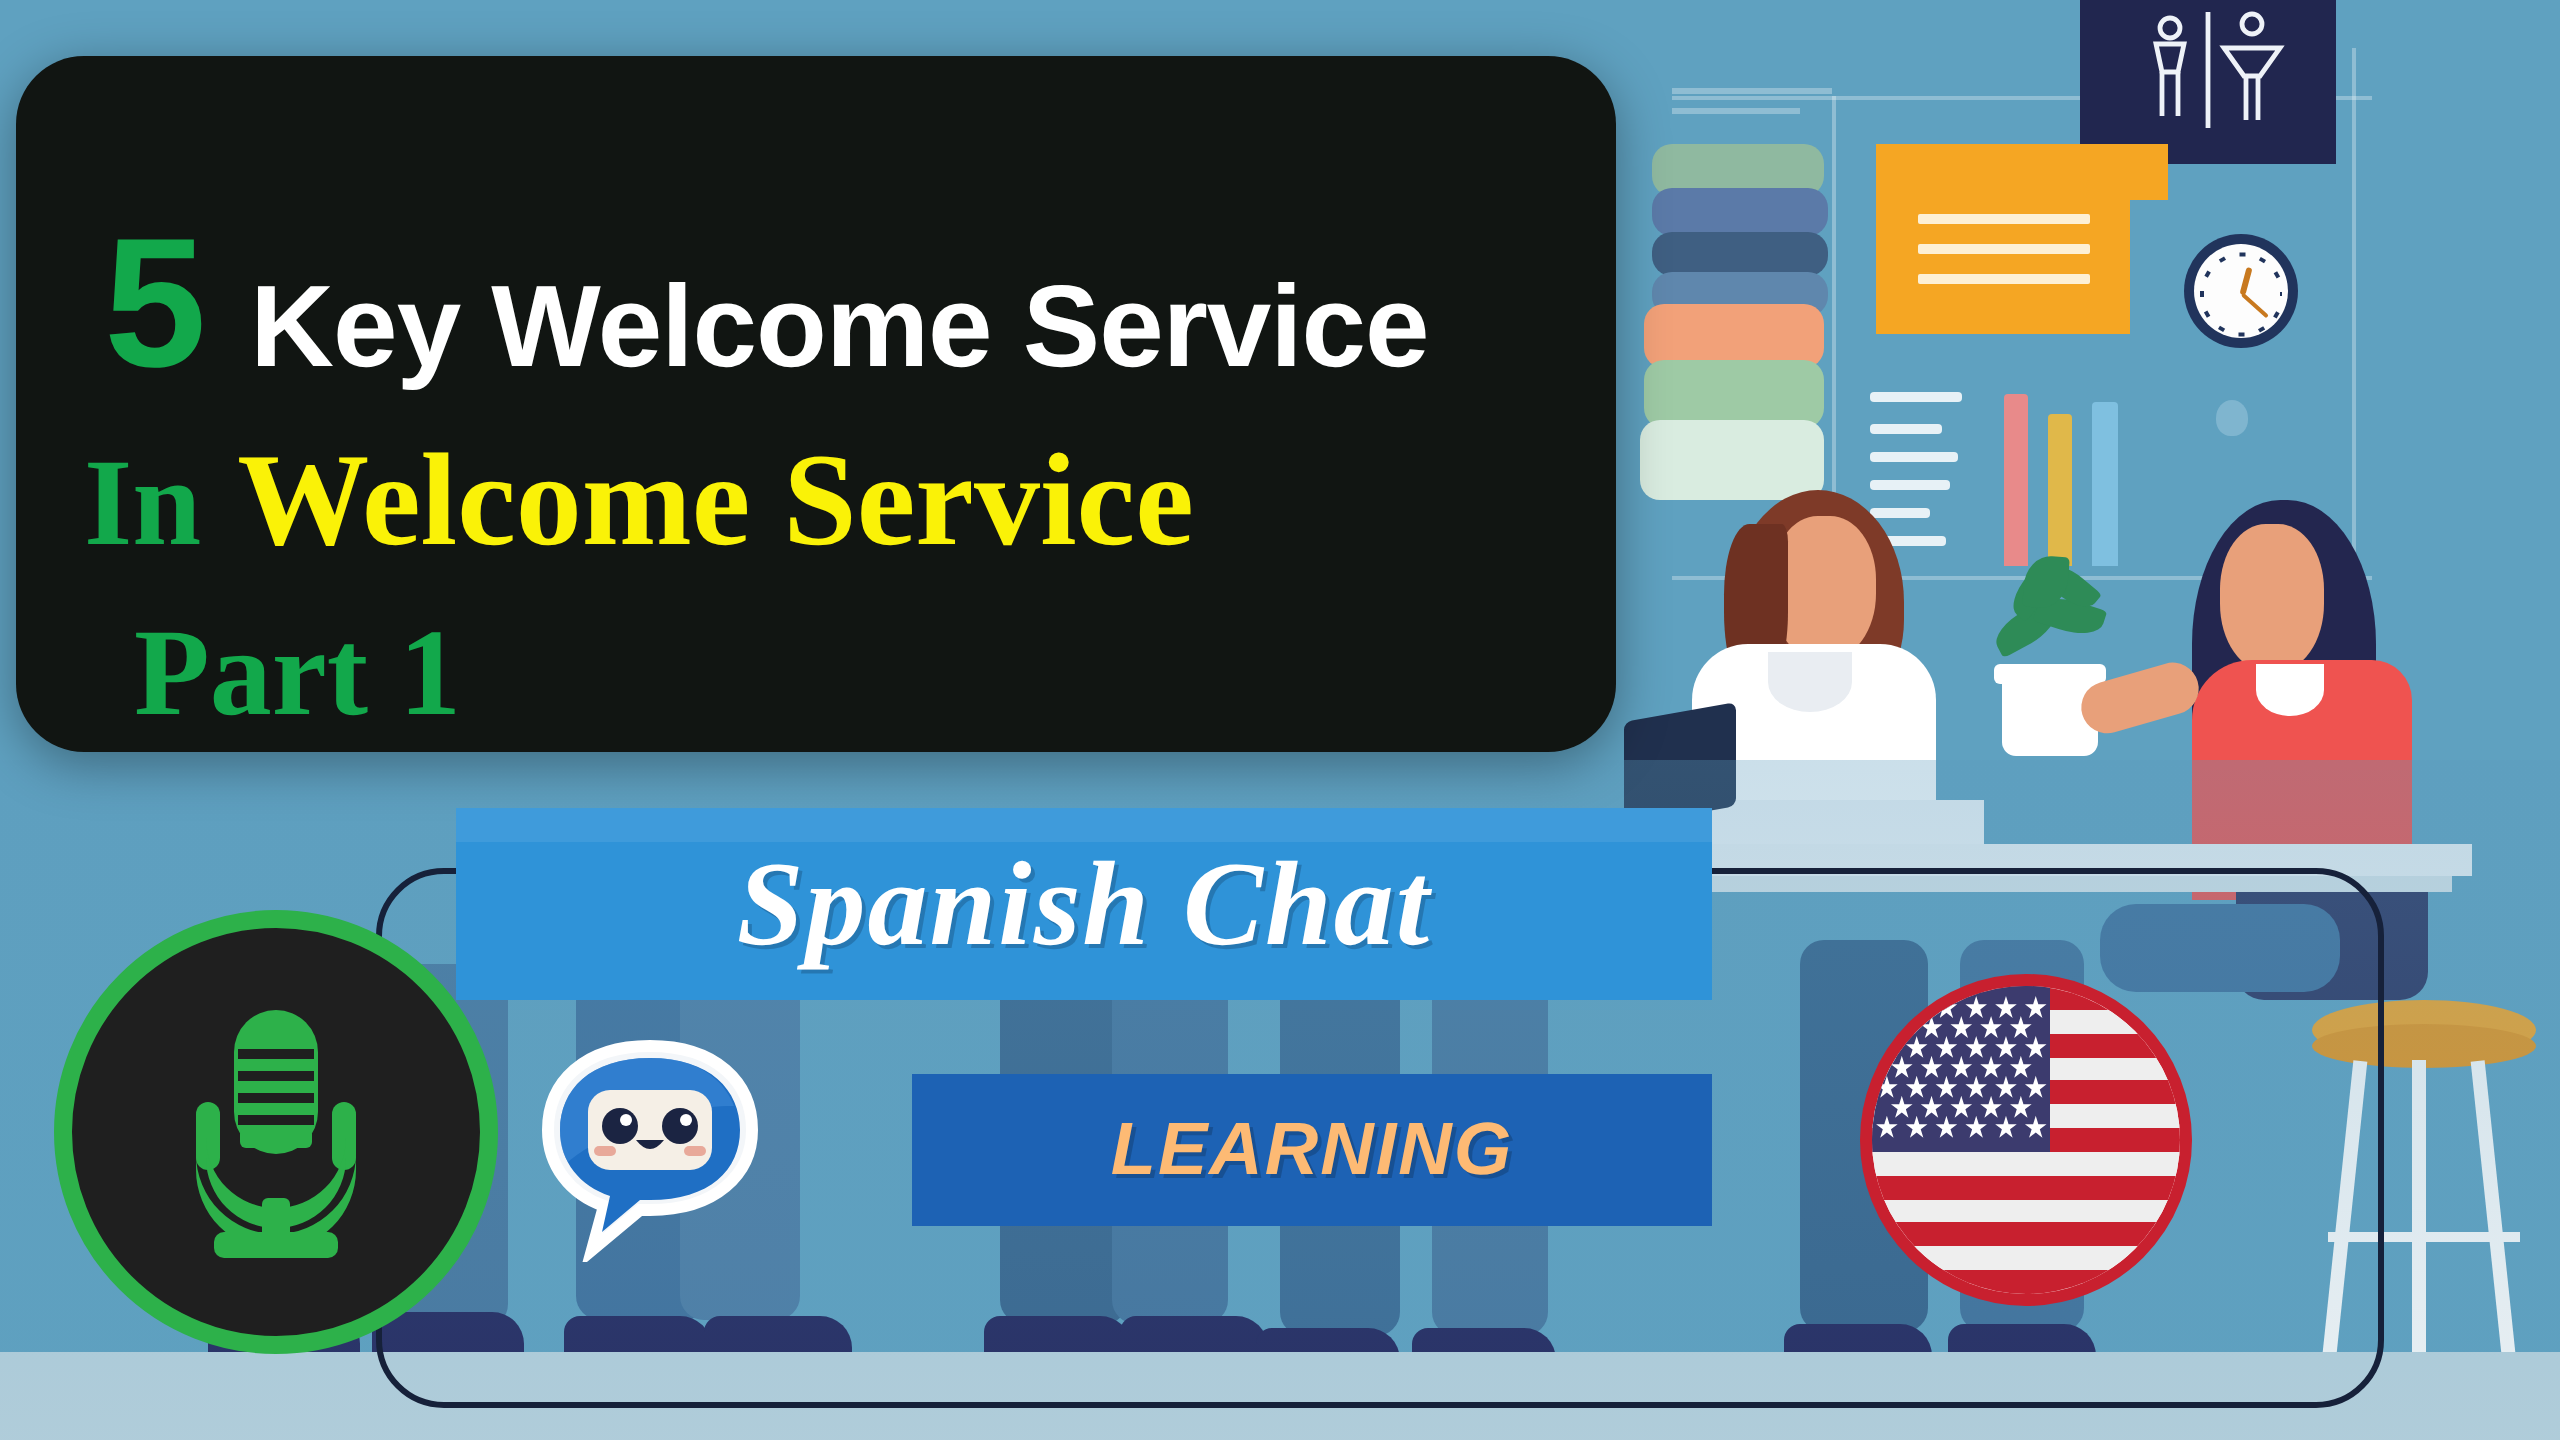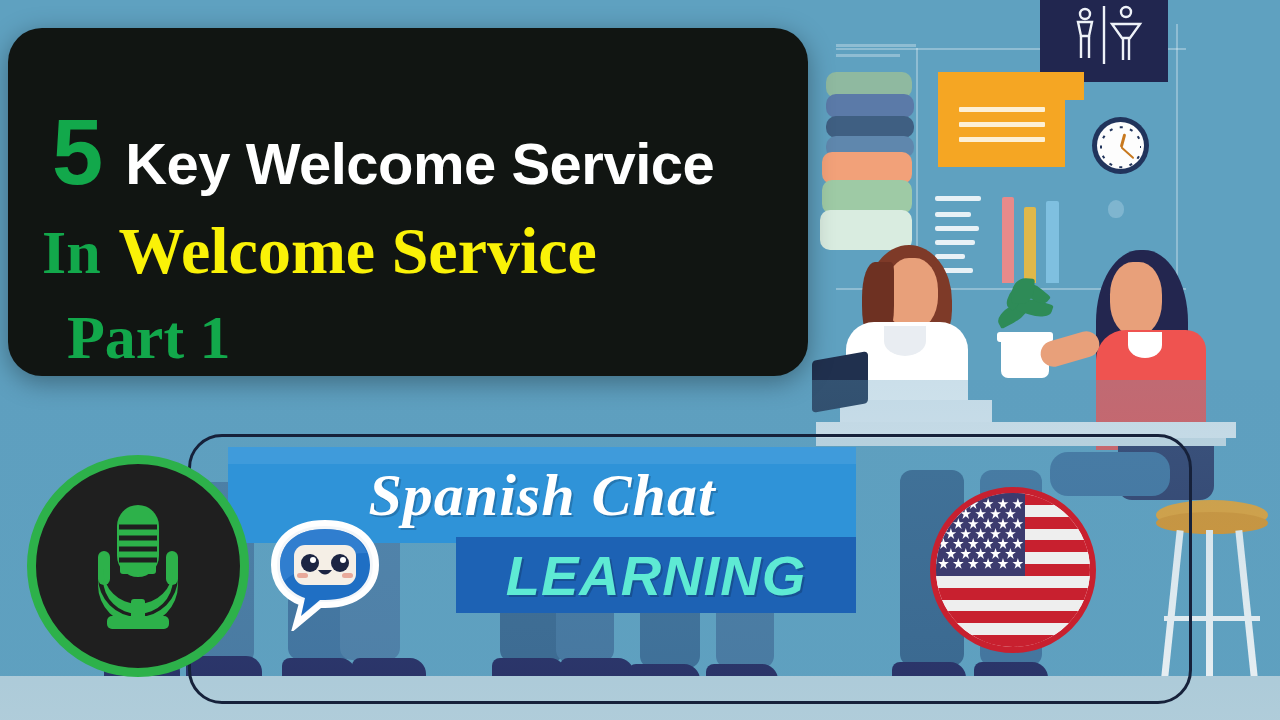--- a/index.html
+++ b/index.html
@@ -85,38 +85,38 @@
   .headline{font-family:"Liberation Sans", sans-serif;font-weight:700;font-size:58px;color:#ffffff;line-height:1;letter-spacing:-.5px;}
   .line2{position:absolute;left:34px;top:190px;display:flex;align-items:baseline;gap:18px;white-space:nowrap;}
   .word-in{font-family:"Liberation Serif", serif;font-weight:700;font-size:62px;color:#12a84b;line-height:1;}
   .word-cs{font-family:"Liberation Serif", serif;font-weight:700;font-size:66px;color:#faf207;line-height:1;}
   .line3{position:absolute;left:34px;top:278px;white-space:nowrap;margin-left:25px;}
   .word-part{font-family:"Liberation Serif", serif;font-weight:700;font-size:62px;color:#12a84b;line-height:1;}
 
   
   .banner-spanish{
     position:absolute;left:228px;top:404px;width:628px;height:96px;
-    background:#2f93d8;display:flex;align-items:center;justify-content:center;margin-top:43px;
+    background:#2f93d8;display:flex;align-items:center;justify-content:center;
   }
   .banner-spanish::after{
     content:"";position:absolute;left:0;top:0;width:100%;height:17px;background:rgba(255,255,255,.08);
   }
   .spanish-text{
     font-family:"Liberation Serif", serif;font-style:italic;font-weight:700;
     font-size:60px;color:#ffffff;letter-spacing:1px;
     text-shadow:2px 2px 0 rgba(20,70,110,.35);
     position:relative;z-index:2;
   }
   .banner-learning{
     position:absolute;left:456px;top:537px;width:400px;height:76px;
     background:#1d62b4;display:flex;align-items:center;justify-content:center;
   }
   .learning-text{
     font-family:"Liberation Sans", sans-serif;font-weight:700;font-style:italic;
-    font-size:56px;color:#5eead4;letter-spacing:1px;
+    font-size:37px;color:#fdba74;letter-spacing:1px;
     text-shadow:2px 2px 0 rgba(0,0,0,.18);
   }
 
   
   .mic-badge{
     position:absolute;left:27px;top:455px;width:222px;height:222px;border-radius:50%;
     background:#1f1f1f;border:9px solid #2db14a;box-sizing:border-box;
     display:flex;align-items:center;justify-content:center;
   }
   

